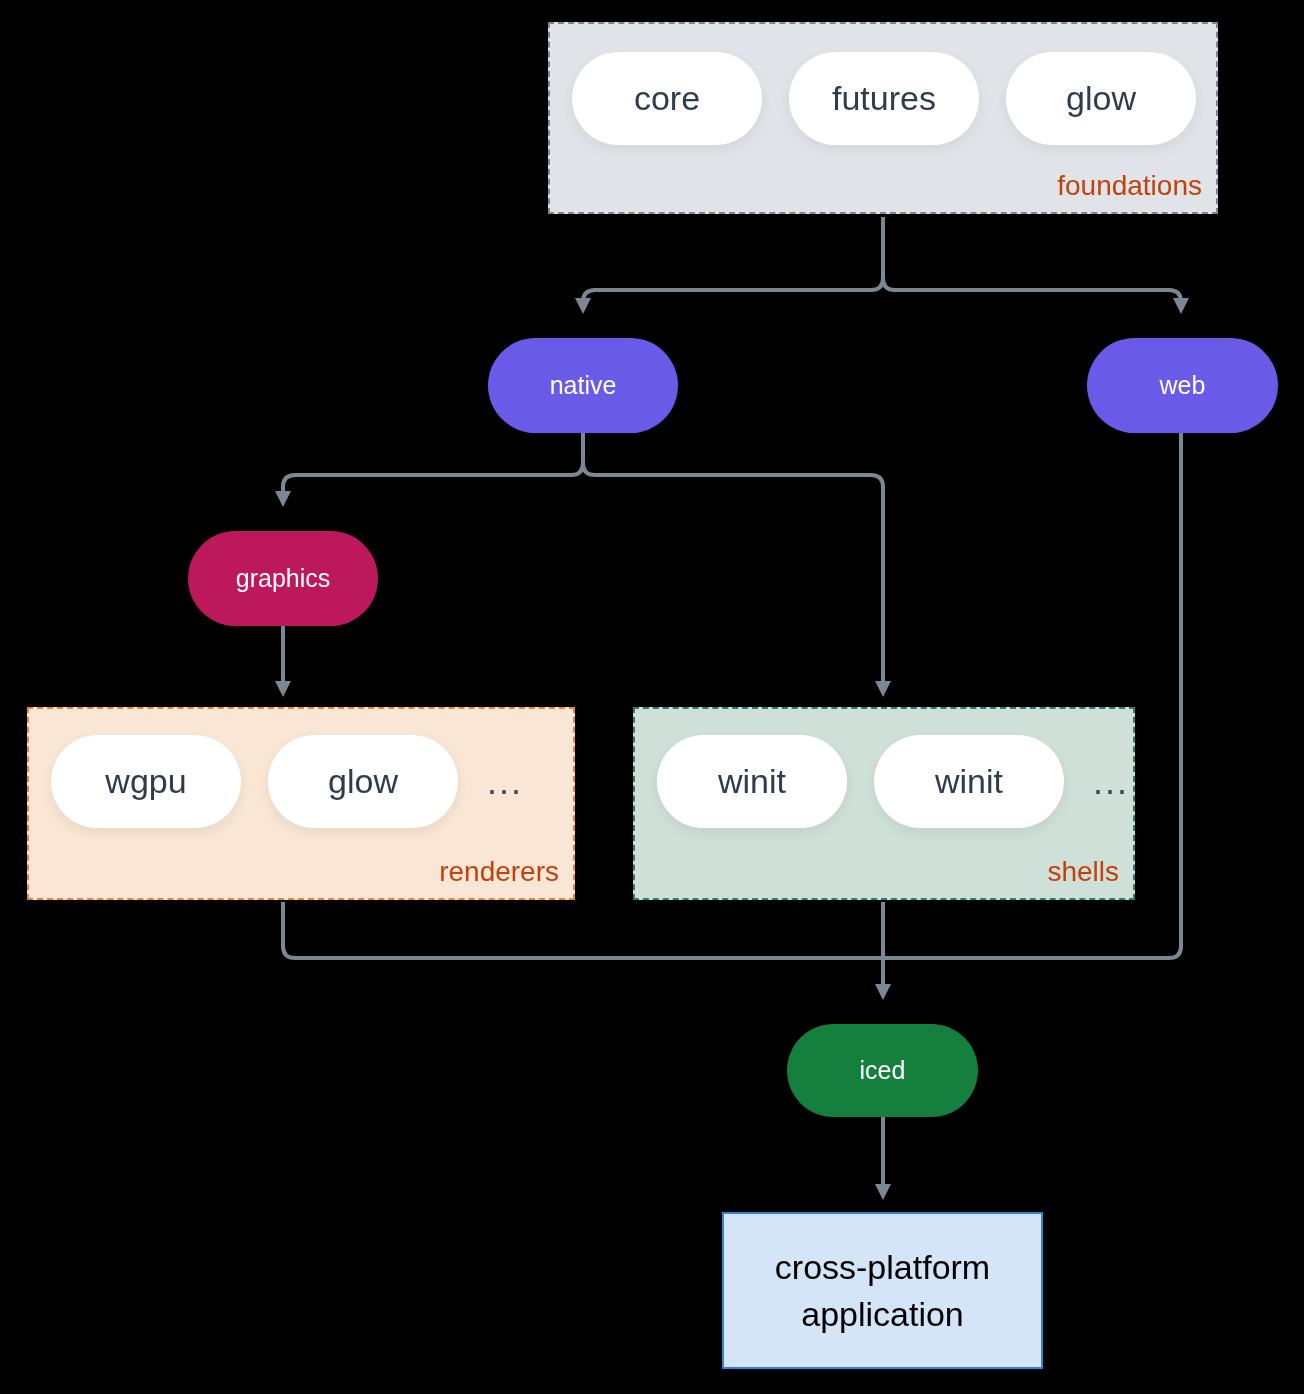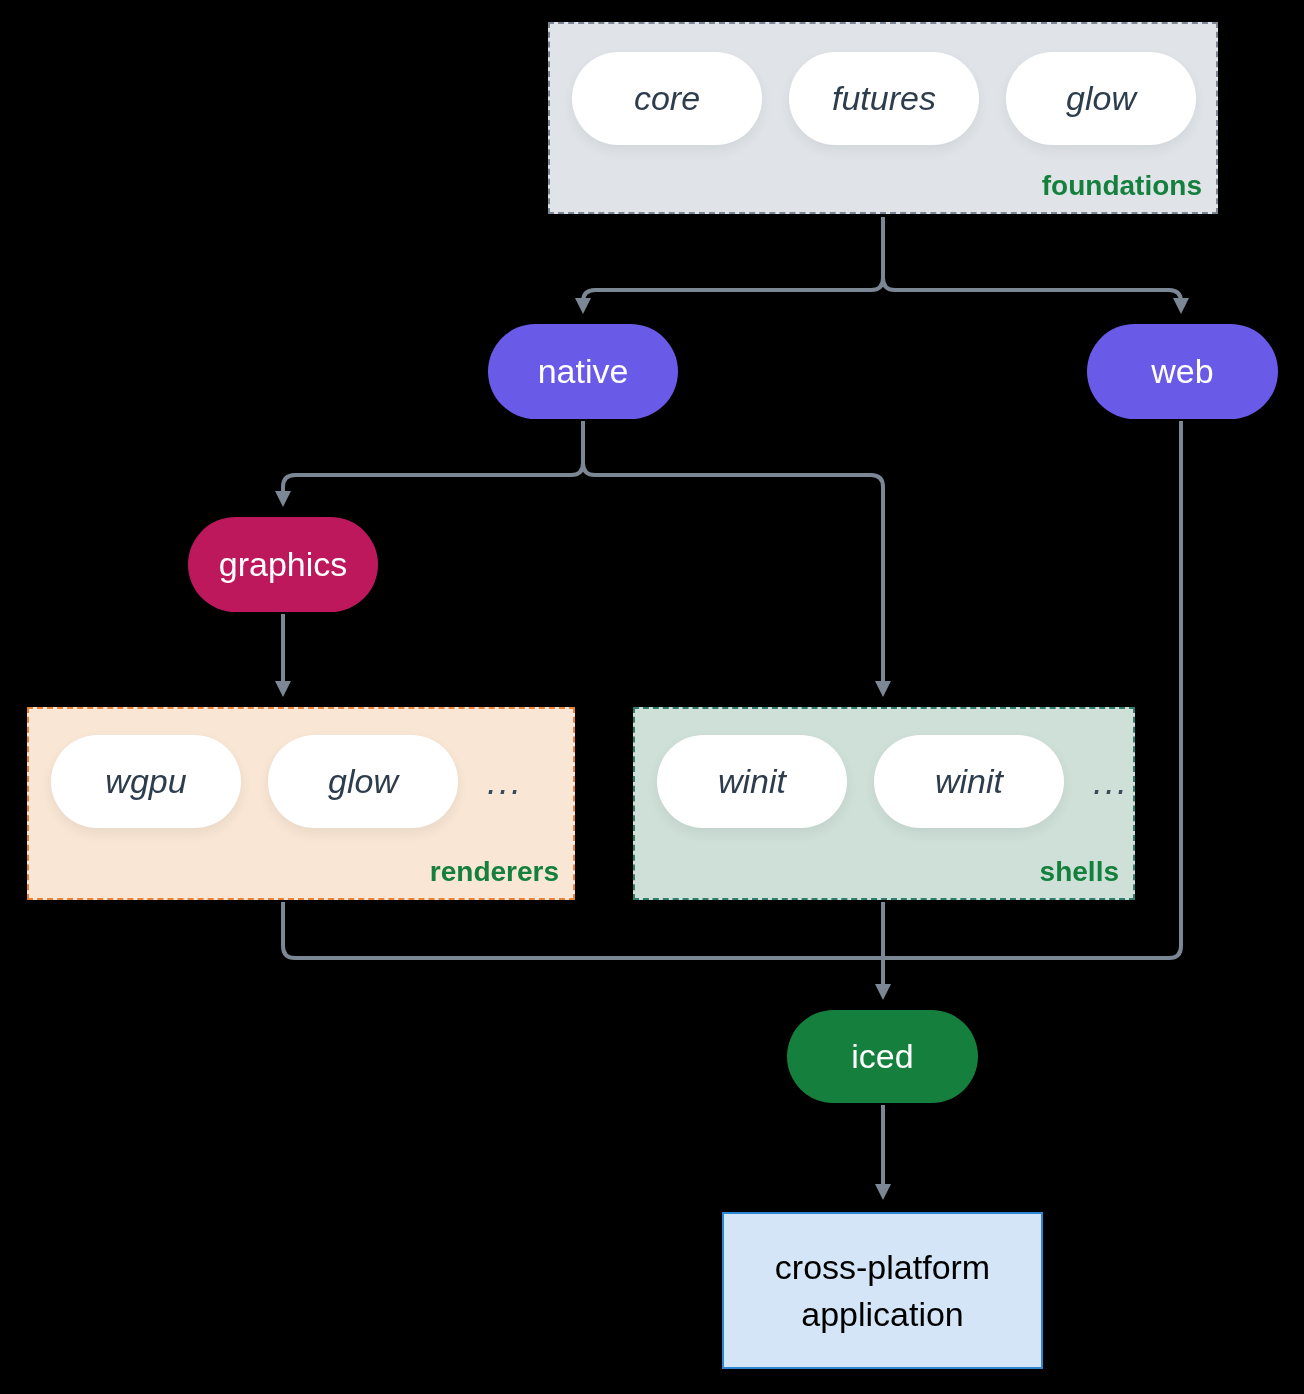--- a/index.html
+++ b/index.html
@@ -8,38 +8,38 @@
     font-family:"Liberation Sans","DejaVu Sans",sans-serif;
   }
   .connectors{position:absolute;left:0;top:0;width:1304px;height:1394px;}
 
   
   .group{position:absolute;box-sizing:border-box;}
   .group-foundations{left:548px;top:22px;width:670px;height:192px;background:#e0e4e8;border:2px dashed #7b8794;}
   .group-renderers{left:27px;top:707px;width:548px;height:193px;background:#f9e6d4;border:2px dashed #e8833a;}
   .group-shells{left:633px;top:707px;width:502px;height:193px;background:#cfe0d8;border:2px dashed #2e7d6d;}
   .group-label{
-    position:absolute;right:14px;bottom:10px;font-size:28px;color:#15803d;font-weight:bold;
+    position:absolute;right:14px;bottom:10px;font-size:28px;color:#c2410c;
   }
-  .pill-row{position:absolute;left:22px;top:28px;display:flex;gap:27px;align-items:center;font-style:italic;}
+  .pill-row{position:absolute;left:22px;top:28px;display:flex;gap:27px;align-items:center;}
   .group-renderers .pill-row,.group-shells .pill-row{top:26px;}
 
   
   .pill{
     display:flex;align-items:center;justify-content:center;
     height:93px;min-width:190px;padding:0 40px;box-sizing:border-box;
     border-radius:50px;font-size:34px;white-space:nowrap;
   }
   .pill-white{background:#ffffff;color:#2e3d4d;box-shadow:0 5px 12px rgba(40,50,60,0.08);}
   .dots{font-size:36px;color:#3c4a59;letter-spacing:2px;margin-left:2px;}
 
   
   .node{
     position:absolute;display:flex;align-items:center;justify-content:center;
-    border-radius:50px;font-size:34px;color:#ffffff;box-sizing:border-box;
+    border-radius:50px;font-size:25px;color:#ffffff;box-sizing:border-box;margin-top:14px;
   }
   .node-native{left:488px;top:324px;width:190px;height:95px;background:#6a5ae8;}
   .node-web{left:1087px;top:324px;width:191px;height:95px;background:#6a5ae8;}
   .node-graphics{left:188px;top:517px;width:190px;height:95px;background:#be185d;}
   .node-iced{left:787px;top:1010px;width:191px;height:93px;background:#15803d;}
 
   
   .appbox{
     position:absolute;left:722px;top:1212px;width:321px;height:157px;box-sizing:border-box;
     background:#d3e5f6;border:2px solid #2e86d3;

